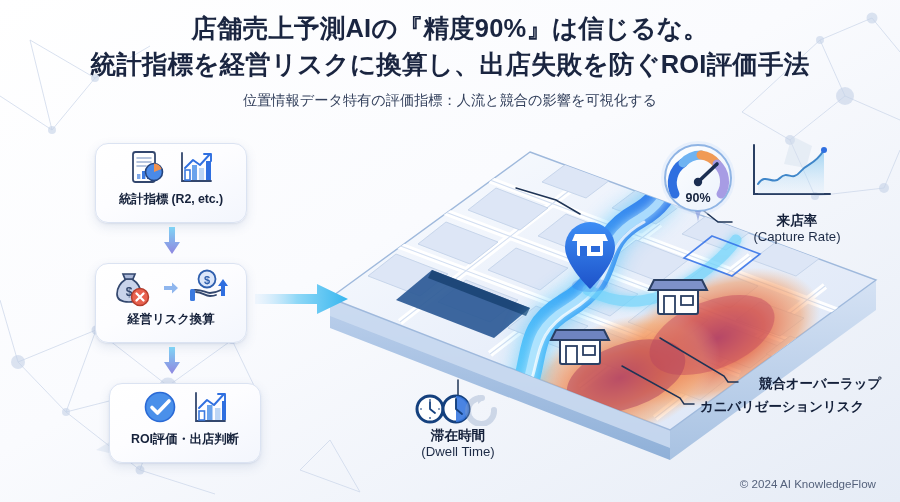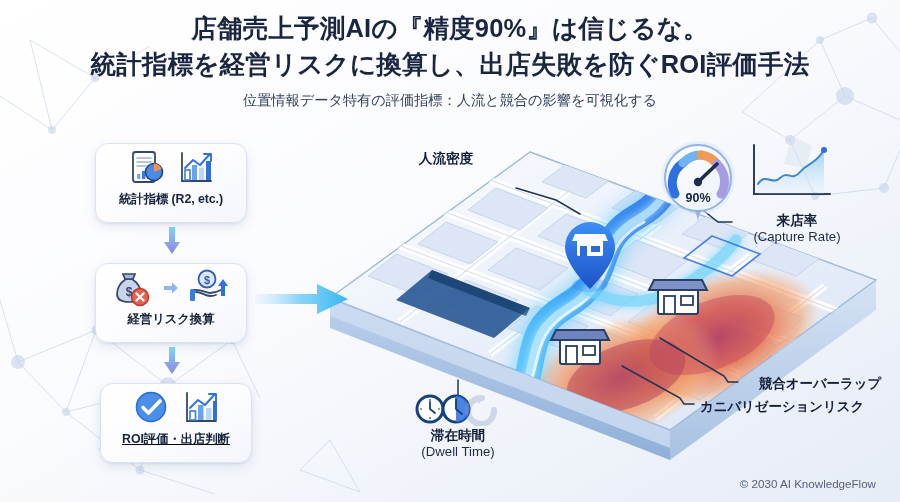--- a/index.html
+++ b/index.html
@@ -35,21 +35,21 @@
     box-shadow:0 4px 11px rgba(60,90,150,.13),0 1px 2px rgba(60,90,150,.10);
     z-index:7;
   }
   .card .icons{height:47px;display:flex;align-items:center;justify-content:center;gap:9px;}
   .card .clabel{
     text-align:center;font-size:12.4px;font-weight:bold;color:#17233c;
     letter-spacing:-.1px;white-space:nowrap;
   }
   #card1{left:95px;top:143px;}
   #card2{left:95px;top:263px;}
-  #card3{left:100px;top:383px;text-decoration:underline;}
+  #card3{left:109px;top:383px;}
 
   .downarrow{position:absolute;left:162px;width:20px;height:28px;z-index:7;}
   #da1{top:227px;}
   #da2{top:347px;}
 
   .rightarrow{position:absolute;left:255px;top:280px;width:95px;height:38px;z-index:7;}
 
   
   #mapwrap{position:absolute;left:320px;top:130px;width:580px;height:340px;z-index:4;}
 
@@ -442,36 +442,35 @@
     <g stroke="#1f3456" stroke-width="1.5" fill="none" stroke-linecap="round">
       <path d="M516 188 L556 200 L580 214"></path>
       <path d="M732 222 L718 222 L690 200"></path>
       <path d="M458 380 L458 414"></path>
       <path d="M738 382 L728 382 L724 376 L660 338"></path>
       <path d="M694 404 L684 404 L680 398 L622 366"></path>
     </g>
   </svg>
 
   <div class="lbl c" id="lbl-foot">
-    <div class="jp">人流密度</div>
   </div>
 
   <div class="lbl c" id="lbl-dwell">
     <div class="jp">滞在時間</div>
     <div class="en">(Dwell Time)</div>
   </div>
 
   <div class="lbl c" id="lbl-cap">
     <div class="jp">来店率</div>
     <div class="en">(Capture Rate)</div>
   </div>
 
   <div class="lbl l" id="lbl-ovl">
     <div class="jp">競合オーバーラップ</div>
   </div>
 
   <div class="lbl l" id="lbl-can">
     <div class="jp">カニバリゼーションリスク</div>
   </div>
 
-  <div class="footer">© 2030 AI KnowledgeFlow</div>
+  <div class="footer">© 2024 AI KnowledgeFlow</div>
 
 </div>
 
 </body></html>

